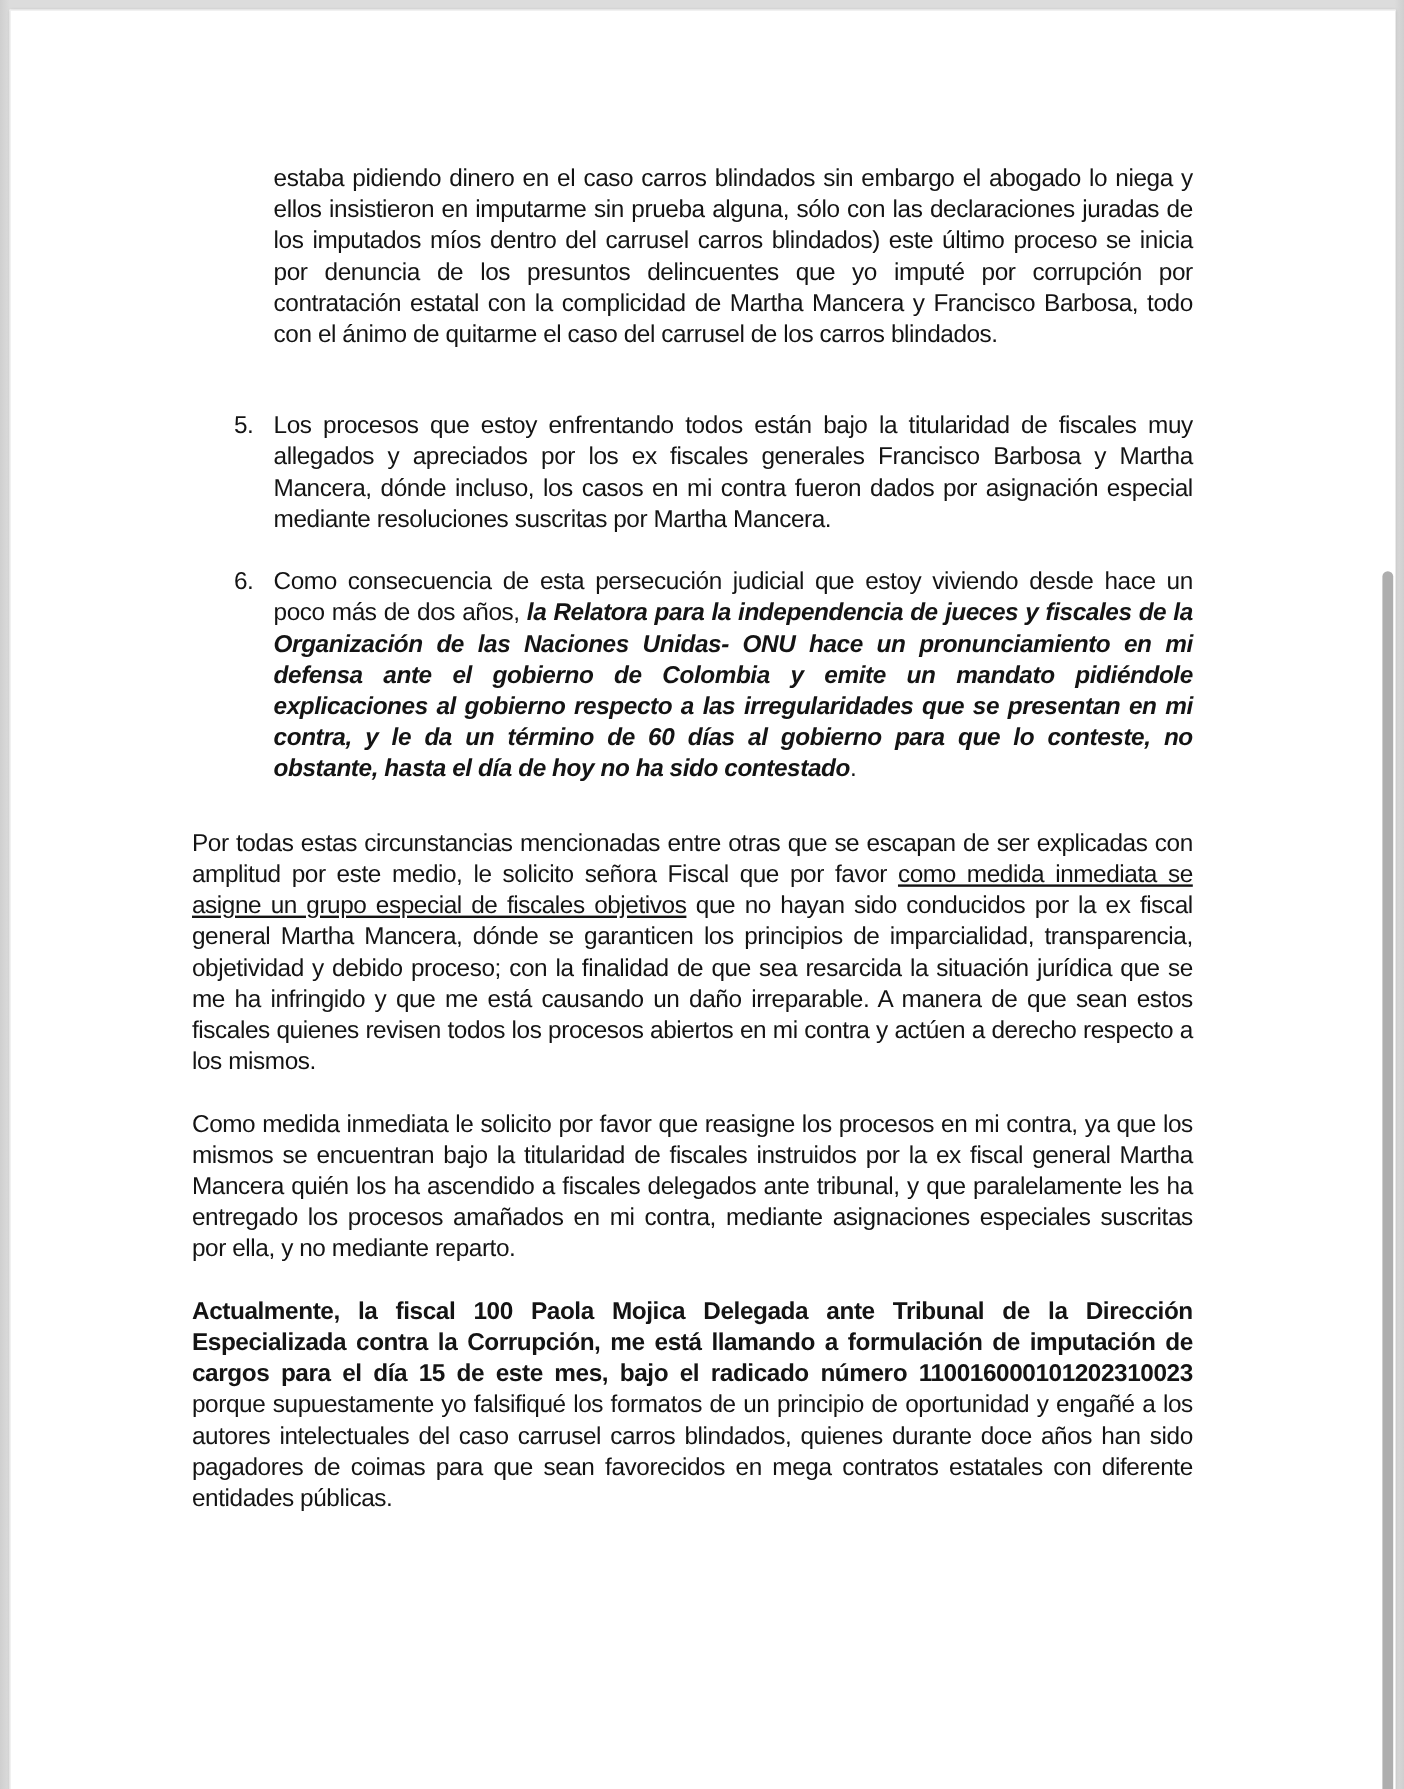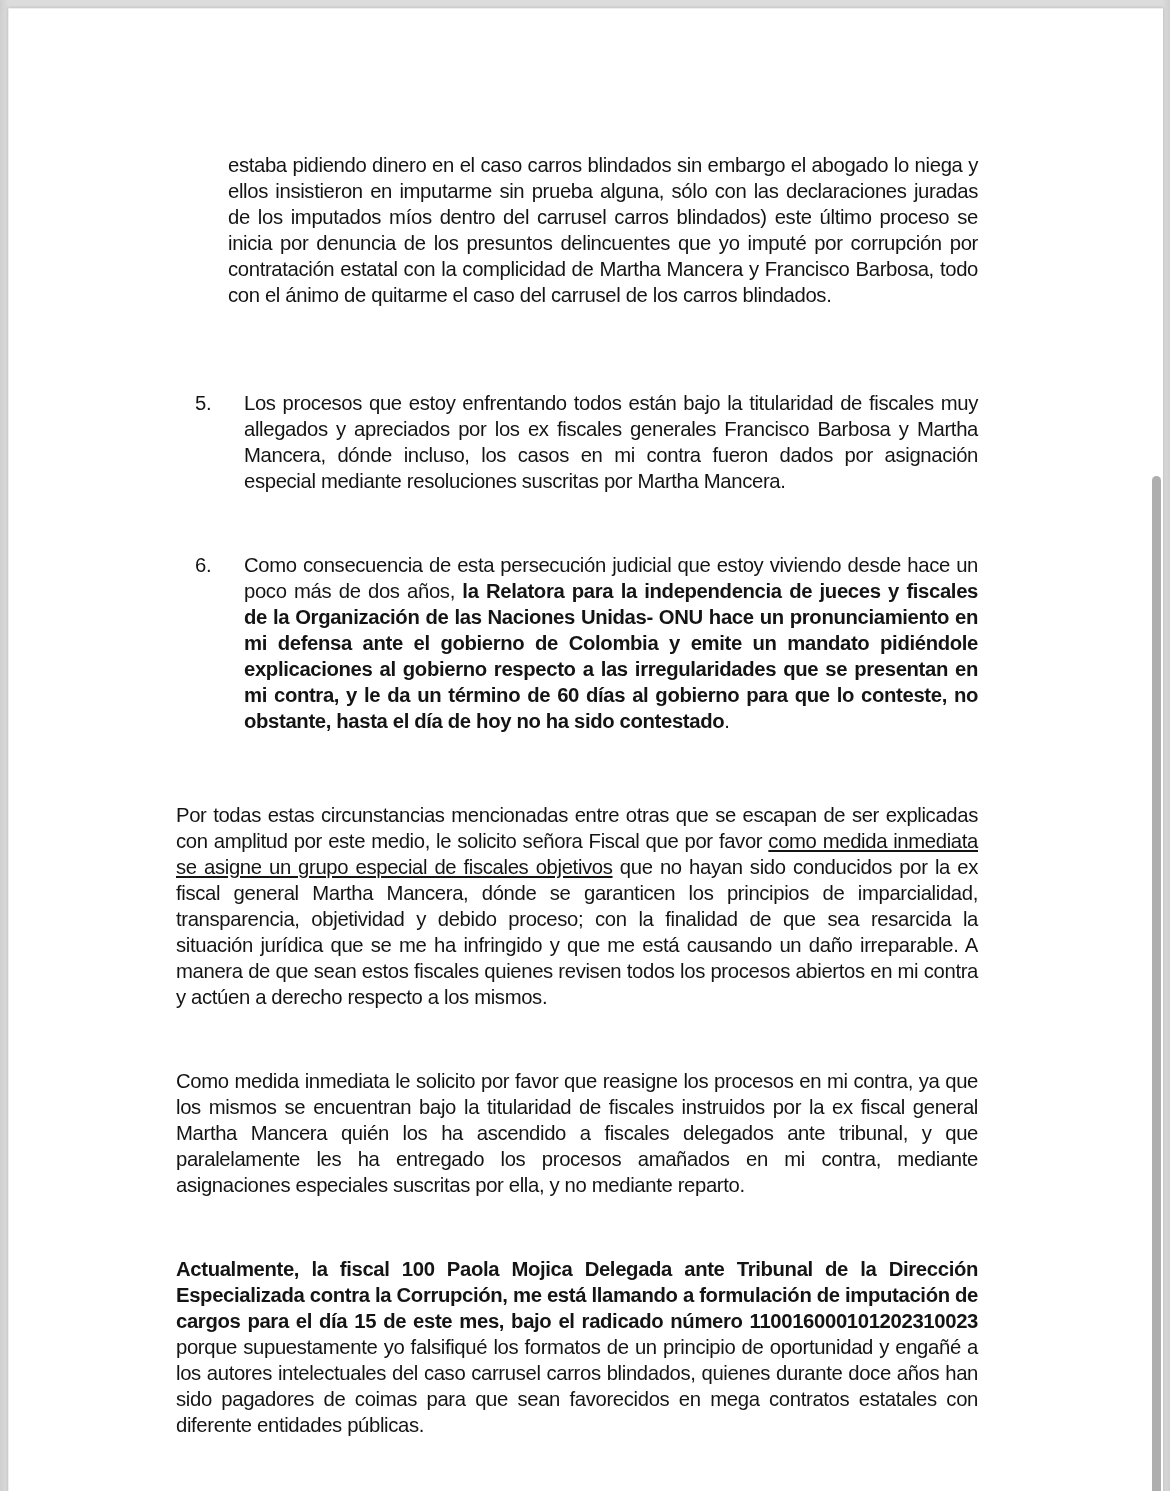--- a/index.html
+++ b/index.html
@@ -37,21 +37,21 @@
       top: 136px;
       width: 834px;
       color: #141414;
       font-size: 20.3px;
       line-height: 26px;
       letter-spacing: -0.35px;
       word-spacing: 0px;
     }
     .para {
       text-align: justify;
-      margin: 16px;
+      margin: 0;
     }
     .para.last-left {
       text-align-last: left;
     }
     .indent-block {
       margin-left: 68px;
     }
     .list-item {
       position: relative;
       margin-left: 68px;
@@ -59,20 +59,21 @@
     .list-num {
       position: absolute;
       left: -33px;
       top: 0;
     }
     .gap-48 { height: 50px; }
     .gap-36 { height: 36px; }
     .gap-26 { height: 26px; }
     .bi {
       font-weight: bold;
+      font-style: italic;
     }
     .u { text-decoration: underline; text-underline-offset: 2px; }
     .bu {
       font-weight: bold;
       text-decoration-thickness: 2px;
       text-underline-offset: 2px;
     }
     .scrollbar {
       position: absolute;
       left: 1152px;

